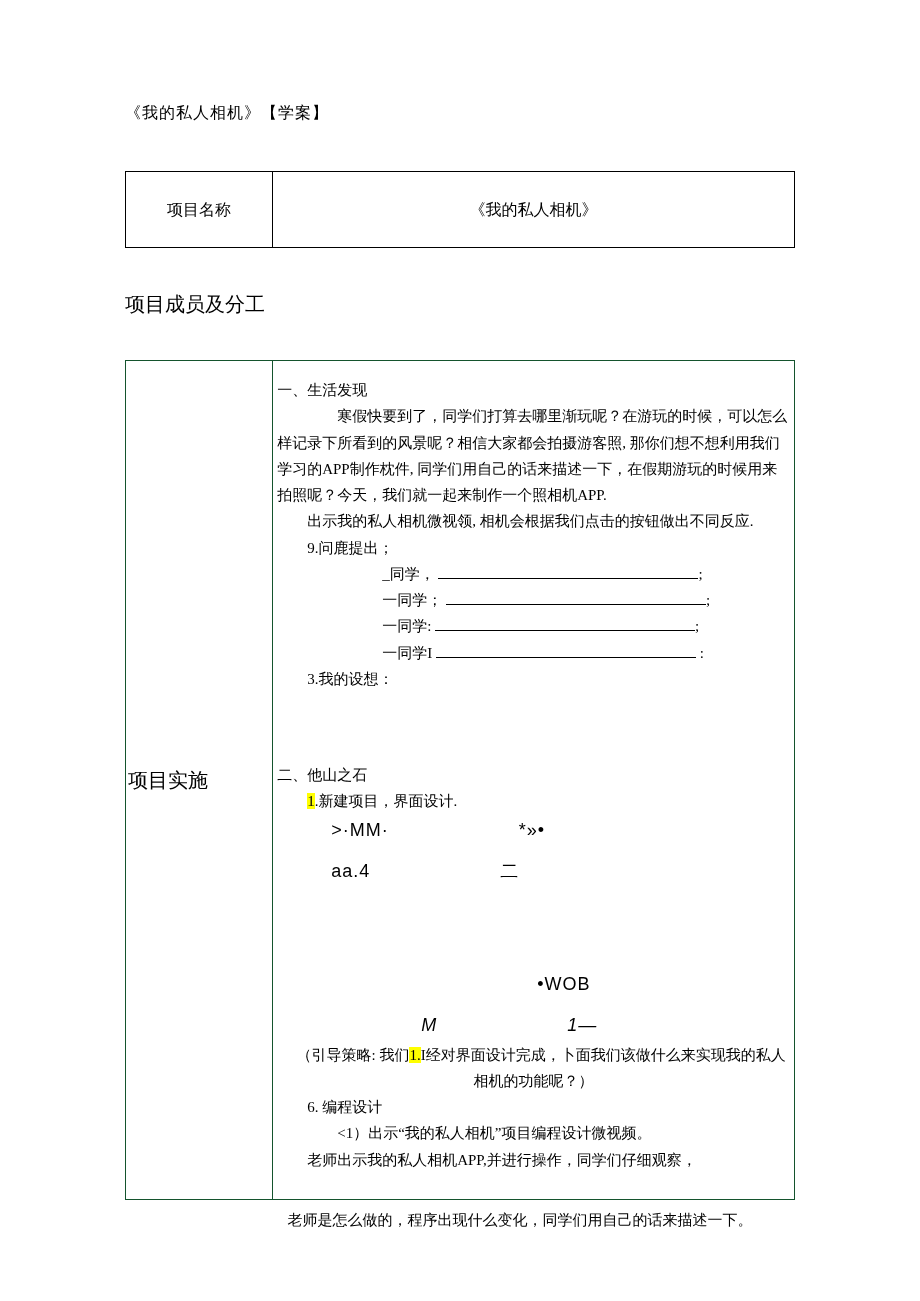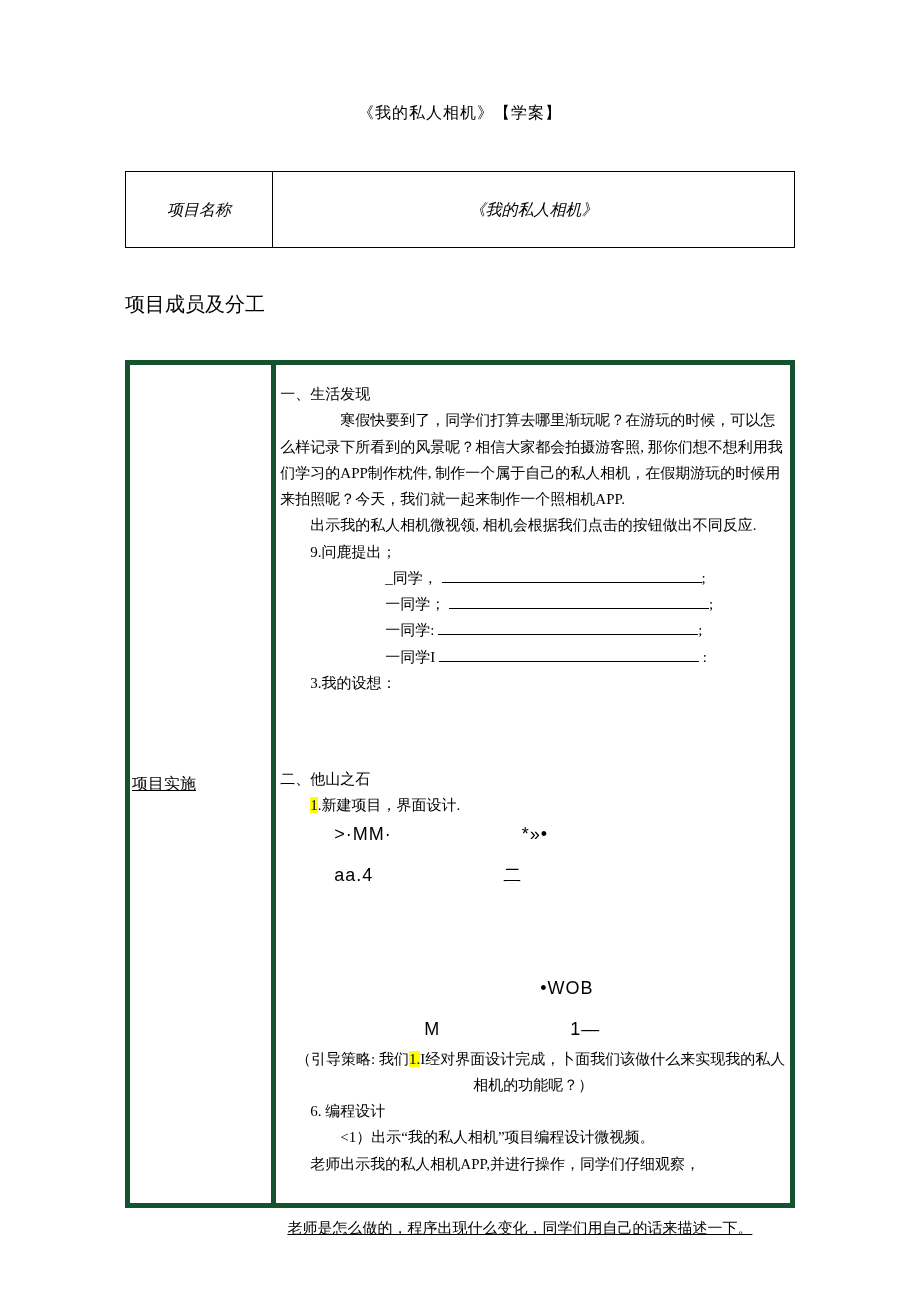--- a/index.html
+++ b/index.html
@@ -11,60 +11,57 @@
       background: #ffffff;
       font-family: "SimSun", "宋体", serif;
       width: 920px;
       height: 1301px;
       padding: 100px 125px 50px 125px;
       font-size: 15px;
       color: #000;
       line-height: 1.6;
     }
     .title {
-      text-align: center;
       font-size: 16px;
       margin-bottom: 45px;
       letter-spacing: 1px;
     }
     .table1 {
       width: 100%;
       border-collapse: collapse;
       margin-bottom: 40px;
-      font-style: italic;
     }
     .table1 td {
       border: 1px solid #000;
       padding: 25px 10px;
       text-align: center;
       font-size: 16px;
     }
     .table1 td:first-child {
       width: 22%;
     }
     .subheading {
       font-size: 20px;
       margin-bottom: 40px;
     }
     .table2 {
       width: 100%;
       border-collapse: collapse;
     }
     .table2 td {
-      border: 5px solid #14532d;
+      border: 1px solid #14532d;
       vertical-align: top;
       padding: 16px 4px;
       font-size: 15px;
     }
     .table2 td.leftcol {
       width: 22%;
       vertical-align: middle;
-      font-size: 16px;
+      font-size: 20px;
       padding-left: 2px;
-      text-decoration: underline;
     }
     .content {
       line-height: 1.75;
     }
     .indent {
       text-indent: 2em;
     }
     .indent2 {
       padding-left: 4em;
     }
@@ -92,21 +89,20 @@
       margin-left: 130px;
     }
     .spacer-sm { height: 10px; }
     .spacer-md { height: 40px; }
     .spacer-lg { height: 70px; }
     .outside-text {
       padding-left: 22%;
       margin-top: 8px;
       font-size: 15px;
       text-indent: 1em;
-      text-decoration: underline;
     }
   </style>
 </head>
 <body>
 
 <div class="title">《我的私人相机》【学案】</div>
 
 <table class="table1">
   <tbody>
       <tr>
@@ -119,21 +115,21 @@
 <div class="subheading">项目成员及分工</div>
 
 <table class="table2">
   <tbody>
       <tr>
     <td class="leftcol">项目实施</td>
     <td>
       <div class="content">
         <div>一、生活发现</div>
         <div style="text-indent:4em;">
-          <span>寒假快要到了，同学们打算去哪里渐玩呢？在游玩的时候，可以怎么样记录下所看到的风景呢？相信大家都会拍摄游客照, 那你们想不想利用我们学习的APP制作枕件, 制作一个属于自己的私人相机，在假期游玩的时候用来拍照呢？今天，我们就一起来制作一个照相机APP.</span>
+          <span>寒假快要到了，同学们打算去哪里渐玩呢？在游玩的时候，可以怎么样记录下所看到的风景呢？相信大家都会拍摄游客照, 那你们想不想利用我们学习的APP制作枕件, 同学们用自己的话来描述一下，在假期游玩的时候用来拍照呢？今天，我们就一起来制作一个照相机APP.</span>
         </div>
         <div class="indent">出示我的私人相机微视领, 相机会根据我们点击的按钮做出不同反应.</div>
         <div class="indent">9.问鹿提出；</div>
         <div class="indent3">
           <span>_同学，</span>
           <span class="underline"></span>;
         </div>
         <div class="indent3">
           <span>一同学；</span>
           <span class="underline"></span>;
@@ -159,21 +155,21 @@
         </div>
         <div class="spacer-sm"></div>
         <div class="mono-row">
           <span>aa.4</span><span class="right">二</span>
         </div>
         <div class="spacer-md"></div>
         <div class="mono-row" style="padding-left:0;margin-top:41px;">
           <span></span><span style="margin-left:260px;">•WOB</span>
         </div>
         <div class="spacer-sm"></div>
-        <div class="mono-row" style="padding-left:8em;">
+        <div class="mono-row" style="padding-left:8em;font-style:italic;">
           <span>M</span><span class="right">1—</span>
         </div>
 
         <div style="text-indent:1em;text-align:center;">
           <span>（引导策略: 我们</span><span class="hl">1.</span><span>I经对界面设计完成，卜面我们该做什么来实现我的私人相机的功能呢？）</span>
         </div>
         <div class="indent">6. 编程设计</div>
         <div class="indent2">&lt;1）出示“我的私人相机”项目编程设计微视频。</div>
         <div class="indent">老师出示我的私人相机APP,并进行操作，同学们仔细观察，</div>
         <div class="spacer-sm"></div>

